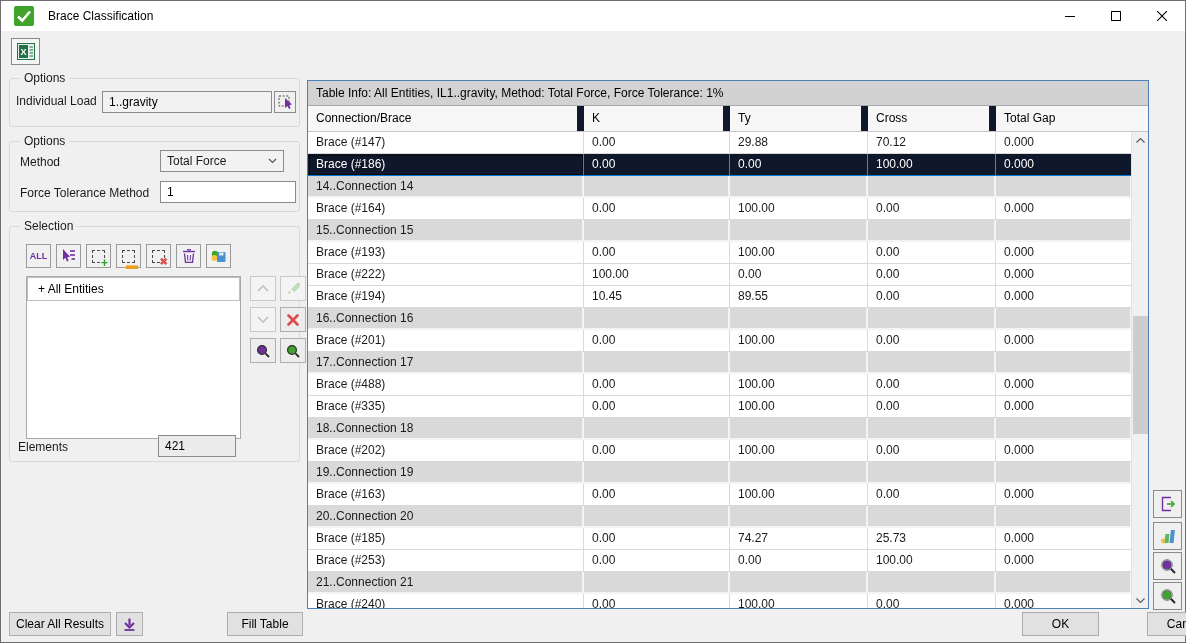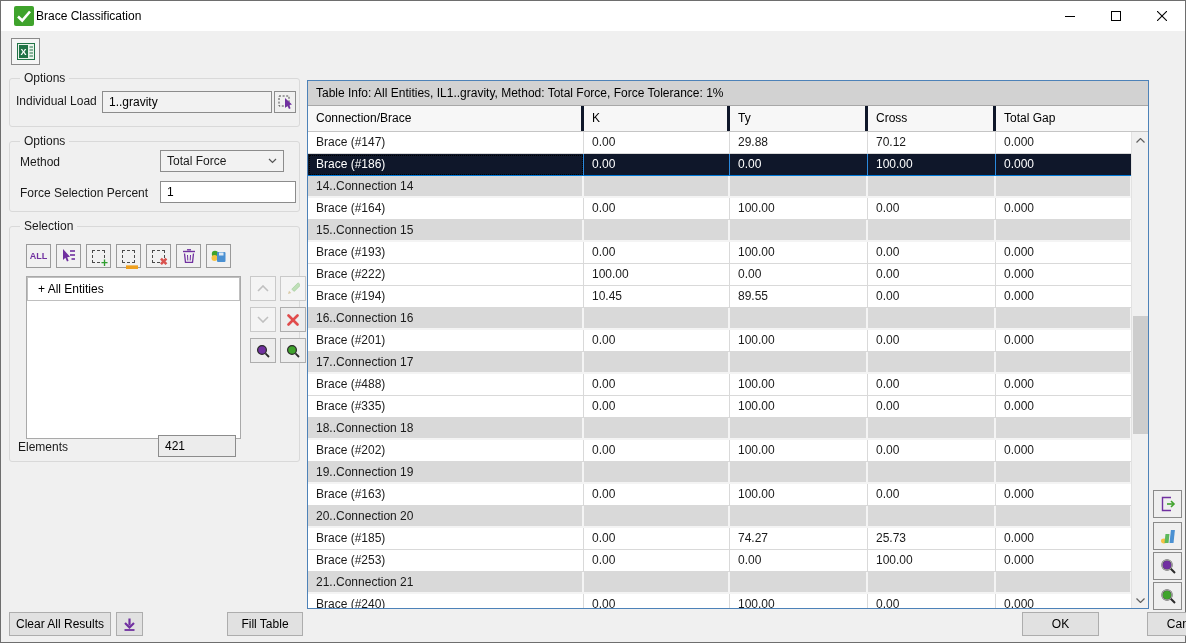--- a/index.html
+++ b/index.html
@@ -17,21 +17,21 @@
     border: 1px solid #6e6e6e;
     background: #f0f0f0;
   }
   
   .titlebar {
     height: 30px; background: #ffffff;
     display: flex; align-items: center;
     position: relative;
   }
   .title-icon { width: 20px; height: 20px; margin-left: 13px; flex: 0 0 auto; }
-  .title-text { margin-left: 2px; font-size: 12px; color: #000; }
+  .title-text { margin-left: 14px; font-size: 12px; color: #000; }
   .caption-buttons { position: absolute; right: 0; top: 0; height: 30px; display: flex; }
   .cap-btn { width: 46px; height: 30px; display: flex; align-items: center; justify-content: center; background: #fff; }
   .cap-btn svg { display: block; }
   
   .excel-btn {
     position: absolute; left: 10px; top: 37px;
     width: 29px; height: 27px;
     background: #f5f5f5; border: 1px solid #8a8a8a;
     display: flex; align-items: center; justify-content: center;
   }
@@ -89,21 +89,21 @@
     position: absolute; left: 306px; top: 79px; width: 842px; height: 529px;
     border: 1px solid #4d82b8; background: #fff; overflow: hidden;
   }
   .table-info {
     height: 25px; line-height: 24px; background: #d2d2d2;
     border-bottom: 1px solid #a8a8a8; padding-left: 8px; color: #000;
   }
   .col-headers { display: flex; height: 26px; background: #f7f7f7; border-bottom: 1px solid #c5c5c5; }
   .col-h {
     line-height: 25px; padding-left: 8px;
-    border-right: 3px solid #0f172a; color: #000;
+    border-right: 7px solid #0f172a; color: #000;
   }
   .rows-area { position: relative; height: 477px; overflow: hidden; width: 824px; }
   .trow { display: flex; height: 22px; }
   .cell {
     padding-left: 8px; line-height: 21px; height: 22px;
     border-right: 1px solid #d9d9d9; border-bottom: 1px solid #d9d9d9;
     background: #fff; white-space: nowrap; overflow: hidden;
   }
   .c1 { width: 276px; } .c2 { width: 146px; } .c3 { width: 138px; }
   .c4 { width: 128px; } .c5 { width: 136px; border-right: none; }
@@ -192,21 +192,21 @@
 
   <div class="groupbox" style="top:140px; height:71px;">
     <span class="groupbox-label">Options</span>
     <span class="field-label" style="left:10px; top:13px;">Method</span>
     <div class="combo" style="left:150px; top:8px; width:124px;">
       <span>Total Force</span>
       <svg width="9" height="6">
           <polyline points="1,1 4.5,4.5 8,1" fill="none" stroke="#555" stroke-width="1.2"></polyline>
         </svg>
     </div>
-    <span class="field-label" style="left:10px; top:44px;">Force Selection Percent</span>
+    <span class="field-label" style="left:10px; top:44px;">Force Tolerance Method</span>
     <input class="textbox" style="left: 150px; top: 39px; width: 136px;" value="1">
   </div>
 
   <div class="groupbox" style="top:225px; height:236px;">
     <span class="groupbox-label">Selection</span>
 
     <div class="sel-toolbar">
       <div class="sel-btn">
         <span class="all-glyph">ALL</span>
       </div>

